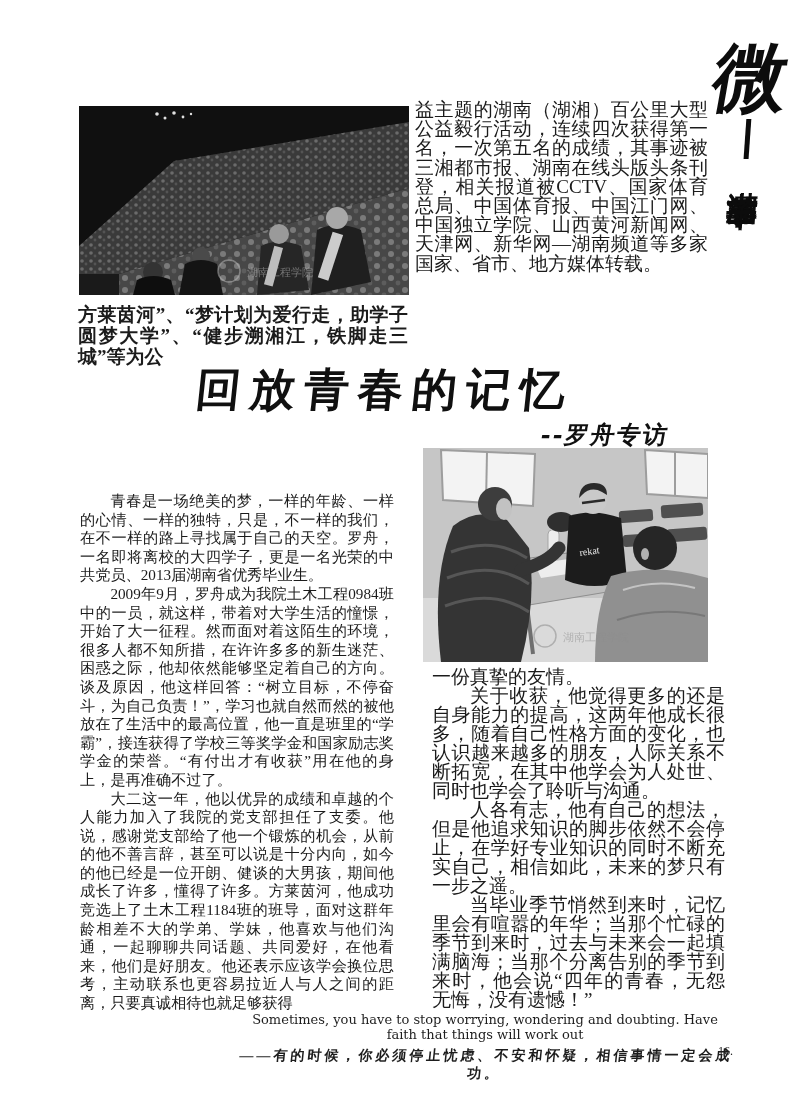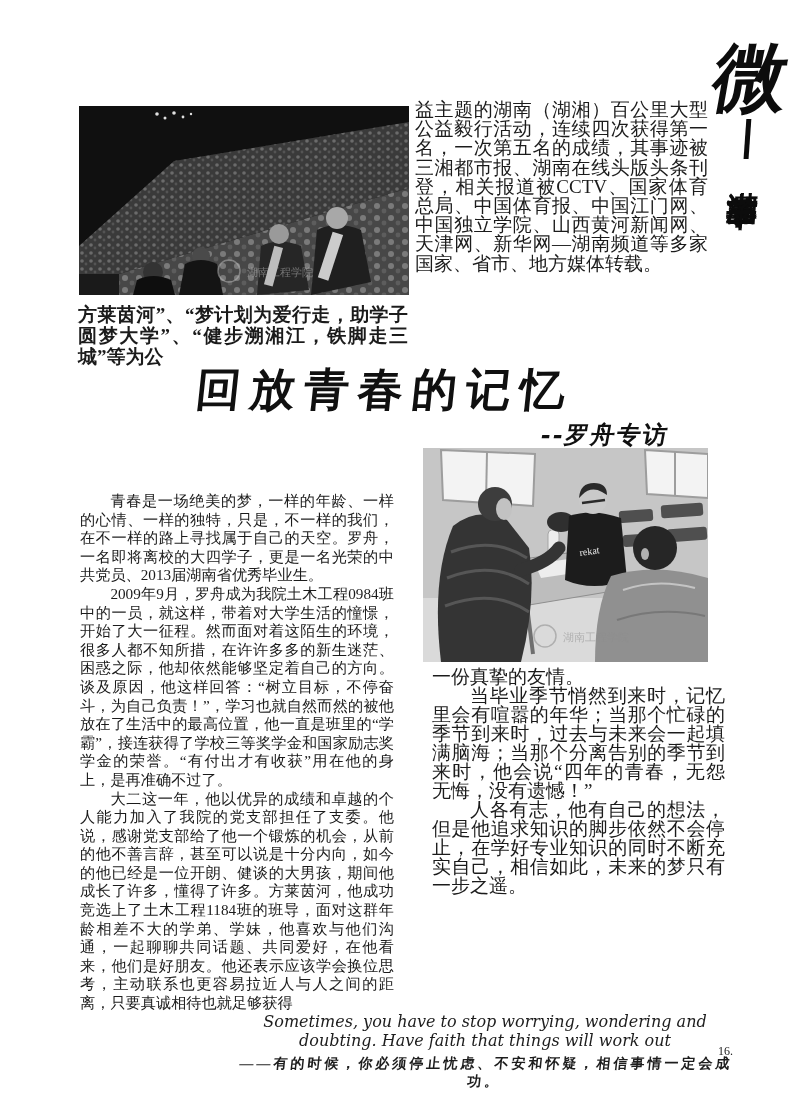--- a/index.html
+++ b/index.html
@@ -25,21 +25,21 @@
   .feature-title{left:85px;top:360px;width:600px;text-align:center;
     font-size:45px;font-weight:900;letter-spacing:9px;color:#101010;
     transform:skewX(-6deg);font-family:"DejaVu Serif","Liberation Serif",serif;}
   .feature-subtitle{left:495px;top:419px;width:220px;text-align:center;
     font-size:24px;font-weight:800;letter-spacing:2px;color:#101010;
     transform:skewX(-10deg);font-family:"DejaVu Serif","Liberation Serif",serif;}
   
   .photo{display:block;}
   
   .footer-quote{left:235px;top:1012px;width:500px;text-align:center;color:#1d1d1d;}
-  .quote-en{font-style:italic;font-size:16px;font-family:"DejaVu Serif","Liberation Serif",serif;}
+  .quote-en{font-size:13px;font-family:"DejaVu Serif","Liberation Serif",serif;}
   .quote-zh{margin-top:5px;font-size:14px;font-weight:700;letter-spacing:3px;
     transform:skewX(-6deg);}
   .page-number{left:718px;top:1044px;font-size:12px;color:#222;}
 </style>
 </head>
 <body>
 
 <div class="page">
 
   <div class="abs side-banner">
@@ -153,22 +153,23 @@
       <ellipse cx="222" cy="106" rx="4" ry="6" fill="#b0b0b0"></ellipse>
     </g>
     <g opacity="0.55">
       <circle cx="122" cy="188" r="11" fill="none" stroke="#8d8d8d" stroke-width="1.5"></circle>
       <text x="140" y="193" font-size="11" fill="#8d8d8d">湖南工程学院</text>
     </g>
   </svg>
 
   <div class="abs body-text" style="left:416px;top:667px;width:293px;line-height:19px;margin-left:16px;">
     <p class="noindent">一份真挚的友情。</p>
+    <p>关于收获，他觉得更多的还是自身能力的提高，这两年他成长很多，随着自己性格方面的变化，也认识越来越多的朋友，人际关系不断拓宽，在其中他学会为人处世、同时也学会了聆听与沟通。</p>
+    <p>人各有志，他有自己的想法，但是他追求知识的脚步依然不会停止，在学好专业知识的同时不断充实自己，相信如此，未来的梦只有一步之遥。</p>
     <p>当毕业季节悄然到来时，记忆里会有喧嚣的年华；当那个忙碌的季节到来时，过去与未来会一起填满脑海；当那个分离告别的季节到来时，他会说“四年的青春，无怨无悔，没有遗憾！”</p>
-    <p>人各有志，他有自己的想法，但是他追求知识的脚步依然不会停止，在学好专业知识的同时不断充实自己，相信如此，未来的梦只有一步之遥。</p>
   </div>
 
   <div class="abs footer-quote">
     <div class="quote-en">Sometimes, you have to stop worrying, wondering and doubting. Have faith that things will work out</div>
     <div class="quote-zh">——有的时候，你必须停止忧虑、不安和怀疑，相信事情一定会成功。</div>
   </div>
 
   <div class="abs page-number">16.</div>
 
 </div>

